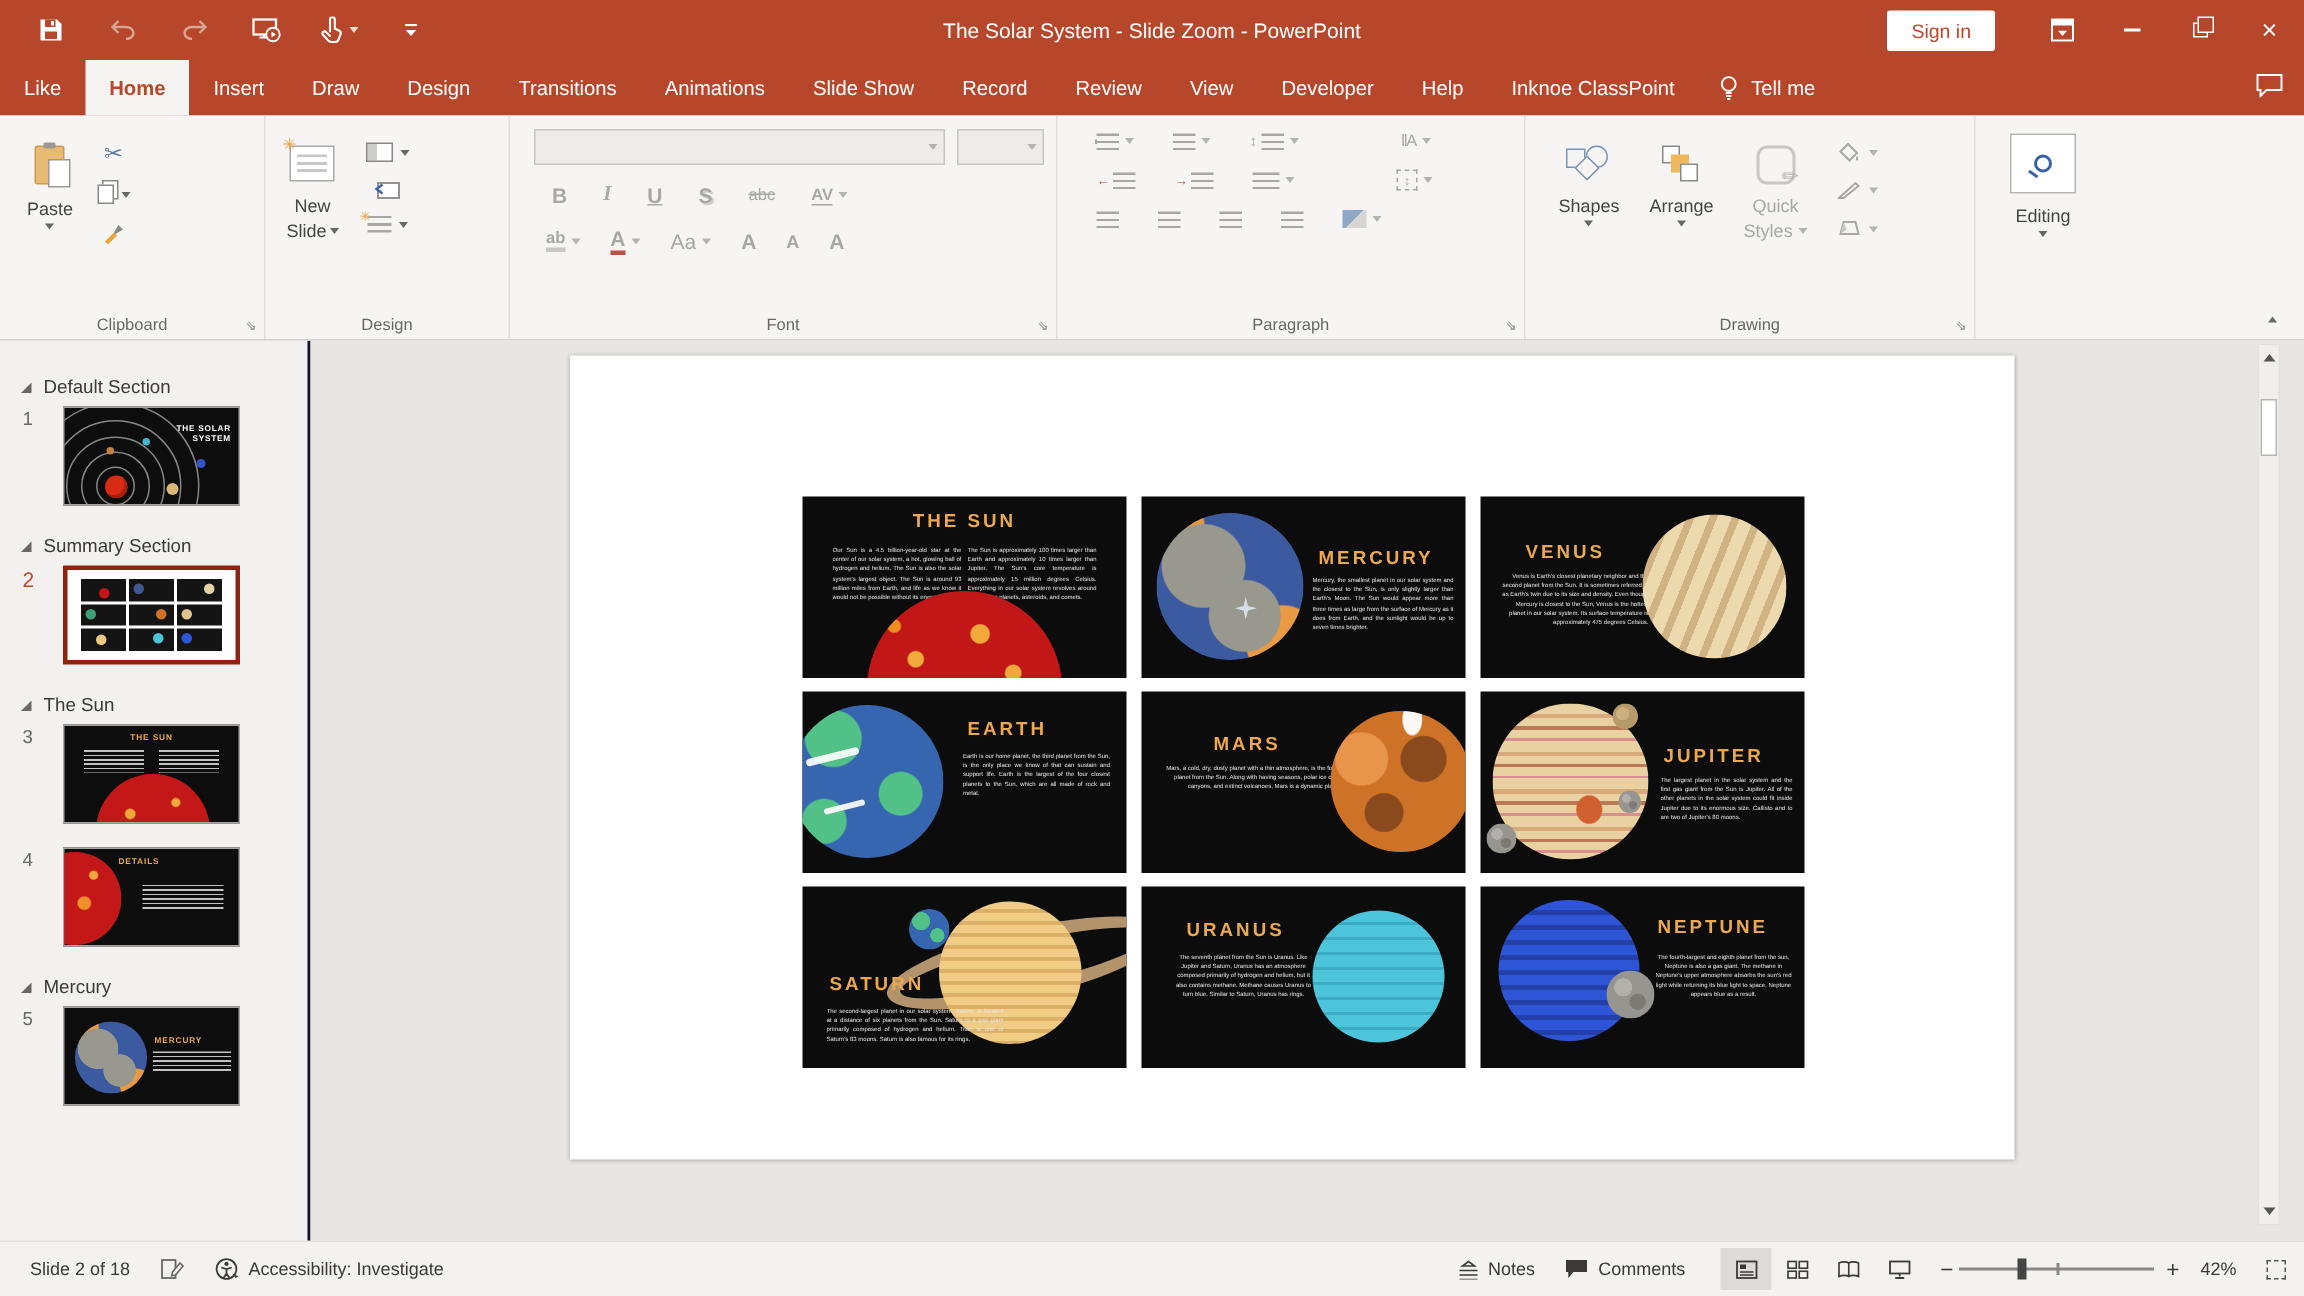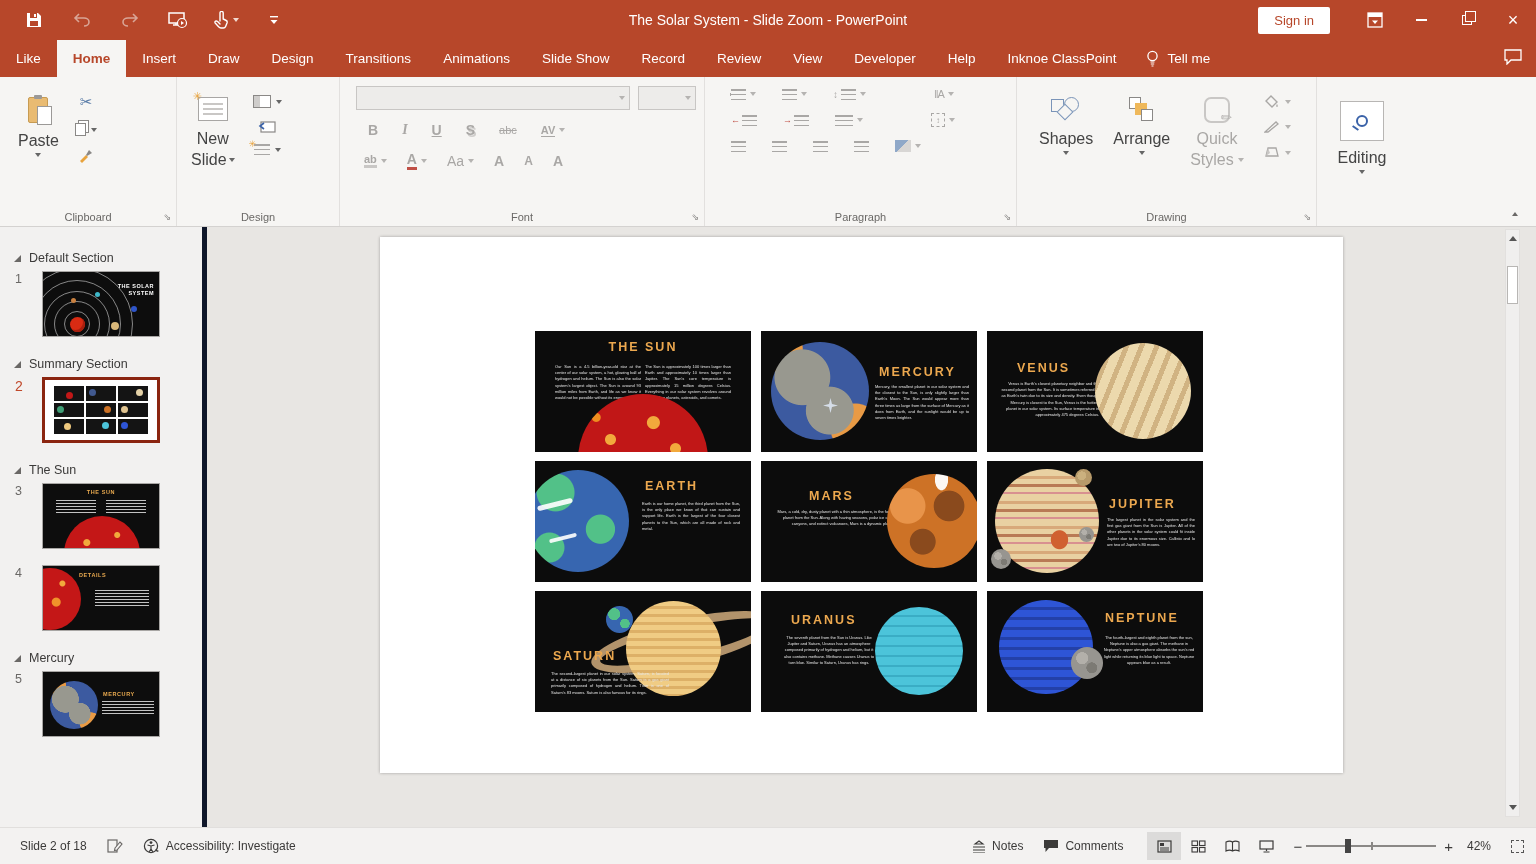--- a/index.html
+++ b/index.html
@@ -26,21 +26,21 @@
   .tab { display:flex; align-items:center; padding:0 16px; }
   .tab.active { background:#f6f5f3; color:#B7472A; font-weight:bold; }
   .tellme { display:flex; align-items:center; gap:8px; padding:0 14px; }
   .tab-comment { position:absolute; right:14px; top:9px; }
 
   
   .ribbon { height:150px; background:#f6f5f3; border-bottom:1px solid #d4d2d0; display:flex; position:relative; color:#3b3a39; }
   .rgroup { position:relative; border-right:1px solid #e2e0de; height:100%; }
   .glabel { position:absolute; bottom:3px; left:0; right:0; text-align:center; font-size:11px; color:#6a6866; }
   .launcher { position:absolute; bottom:4px; right:5px; font-size:9px; color:#8a8886; }
-  .bigbtn { display:flex; flex-direction:column; align-items:center; justify-content:flex-start; font-size:16px; color:#444; gap:3px; padding-top:10px; }
+  .bigbtn { display:flex; flex-direction:column; align-items:center; justify-content:flex-start; font-size:12px; color:#444; gap:3px; padding-top:10px; }
   .iconbtn { display:flex; align-items:center; justify-content:center; }
   .mini-lines { width:15px; height:11px; background:repeating-linear-gradient(to bottom,#a9a7a5 0 1.6px,transparent 1.6px 4.8px); }
   .fontletter { font-weight:bold; color:#a9a7a5; font-size:14px; }
   .fbox { background:#edecea; border:1px solid #c8c6c4; height:24px; display:flex; align-items:center; justify-content:flex-end; padding-right:4px; }
   .clip-body { width:20px; height:26px; background:#e9bb72; border:1px solid #c79b52; border-radius:2px; position:relative; }
   .clip-body:before { content:""; position:absolute; top:-3px; left:5px; width:8px; height:4px; background:#9b9997; border-radius:1px; }
   .clip-body:after { content:""; position:absolute; right:-5px; bottom:-3px; width:13px; height:17px; background:#fff; border:1px solid #9b9997; }
   .nslide { width:30px; height:24px; background:#fff; border:1px solid #a8a6a4; position:relative; }
   .nslide:before { content:"✳"; position:absolute; left:-6px; top:-8px; color:#e8a33d; font-size:11px; }
   .nslide:after { content:""; position:absolute; left:4px; top:5px; width:20px; height:12px; background:repeating-linear-gradient(to bottom,#c9c7c5 0 2px,transparent 2px 5px); }
@@ -53,21 +53,21 @@
   .arr-ic .a2 { position:absolute; left:6px; top:6px; width:12px; height:12px; background:#efb85a; }
   .arr-ic .a3 { position:absolute; left:12px; top:12px; width:12px; height:12px; border:1.3px solid #8a8886; background:#fff; }
   .qs-ic { width:26px; height:26px; border:2px solid #c9c7c5; border-radius:7px; position:relative; }
   .qs-ic:after { content:"✎"; position:absolute; right:-4px; bottom:-4px; color:#b5b3b1; font-size:13px; transform:rotate(-45deg); }
   .edit-ic { width:44px; height:40px; border:1px solid #b8b6b4; background:#fff; display:flex; align-items:center; justify-content:center; }
   .mag { width:12px; height:12px; border:2px solid #3a62a8; border-radius:50%; position:relative; }
   .mag:after { content:""; position:absolute; left:-6px; top:10px; width:7px; height:2px; background:#3a62a8; transform:rotate(35deg); }
 
   
   .main { display:flex; height:600px; }
-  .thumb-panel { width:207px; background:#f2f1f0; border-right:5px solid #0f172a; padding-top:20px; overflow:hidden; }
+  .thumb-panel { width:207px; background:#f2f1f0; border-right:2px solid #0f172a; padding-top:20px; overflow:hidden; }
   .sec-head { display:flex; align-items:center; gap:8px; padding-left:14px; height:22px; color:#3b3a39; font-size:12.5px; margin-bottom:2px; }
   .tri { width:0; height:0; border-bottom:7px solid #6a6866; border-left:7px solid transparent; }
   .slide-row { display:flex; margin:2px 0 16px; }
   .slide-num { width:42px; padding-left:15px; font-size:12.5px; color:#6a6866; padding-top:1px; }
   .slide-num.sel { color:#C0492B; font-size:14px; }
   .thumb { width:118px; height:66px; background:#0d0d0d; border:1px solid #a8a6a4; position:relative; overflow:hidden; }
   .thumb.sel { border:3px solid #8B2510; background:#fff; }
   .orbit { position:absolute; border:1px solid rgba(255,255,255,.5); border-radius:50%; left:34px; top:52px; transform:translate(-50%,-50%); }
   .pdot { position:absolute; border-radius:50%; }
   .t-logo { position:absolute; right:5px; top:11px; text-align:right; color:#fff; font-weight:bold; font-size:5.5px; line-height:1.25; letter-spacing:.5px; }
@@ -469,21 +469,21 @@
             </svg>
           <span class="dd dis"></span>
         </div>
       </div>
     </div>
     <div class="glabel">Drawing</div>
     <div class="launcher">⇘</div>
   </div>
 
   <div class="rgroup" style="width:90px; border-right:none;">
-    <div class="bigbtn" style="padding-top:12px; margin:12px auto; width:70px;">
+    <div class="bigbtn" style="padding-top:12px; margin:0 auto; width:70px;">
       <div class="edit-ic">
           <div class="mag"></div>
         </div>
       <span style="margin-top:5px;">Editing</span>
       <span class="dd"></span>
     </div>
   </div>
   <div style="position:absolute; right:18px; bottom:6px;"><span class="dd up" style="border-top-color:#6a6866;"></span></div>
 </div>
 

